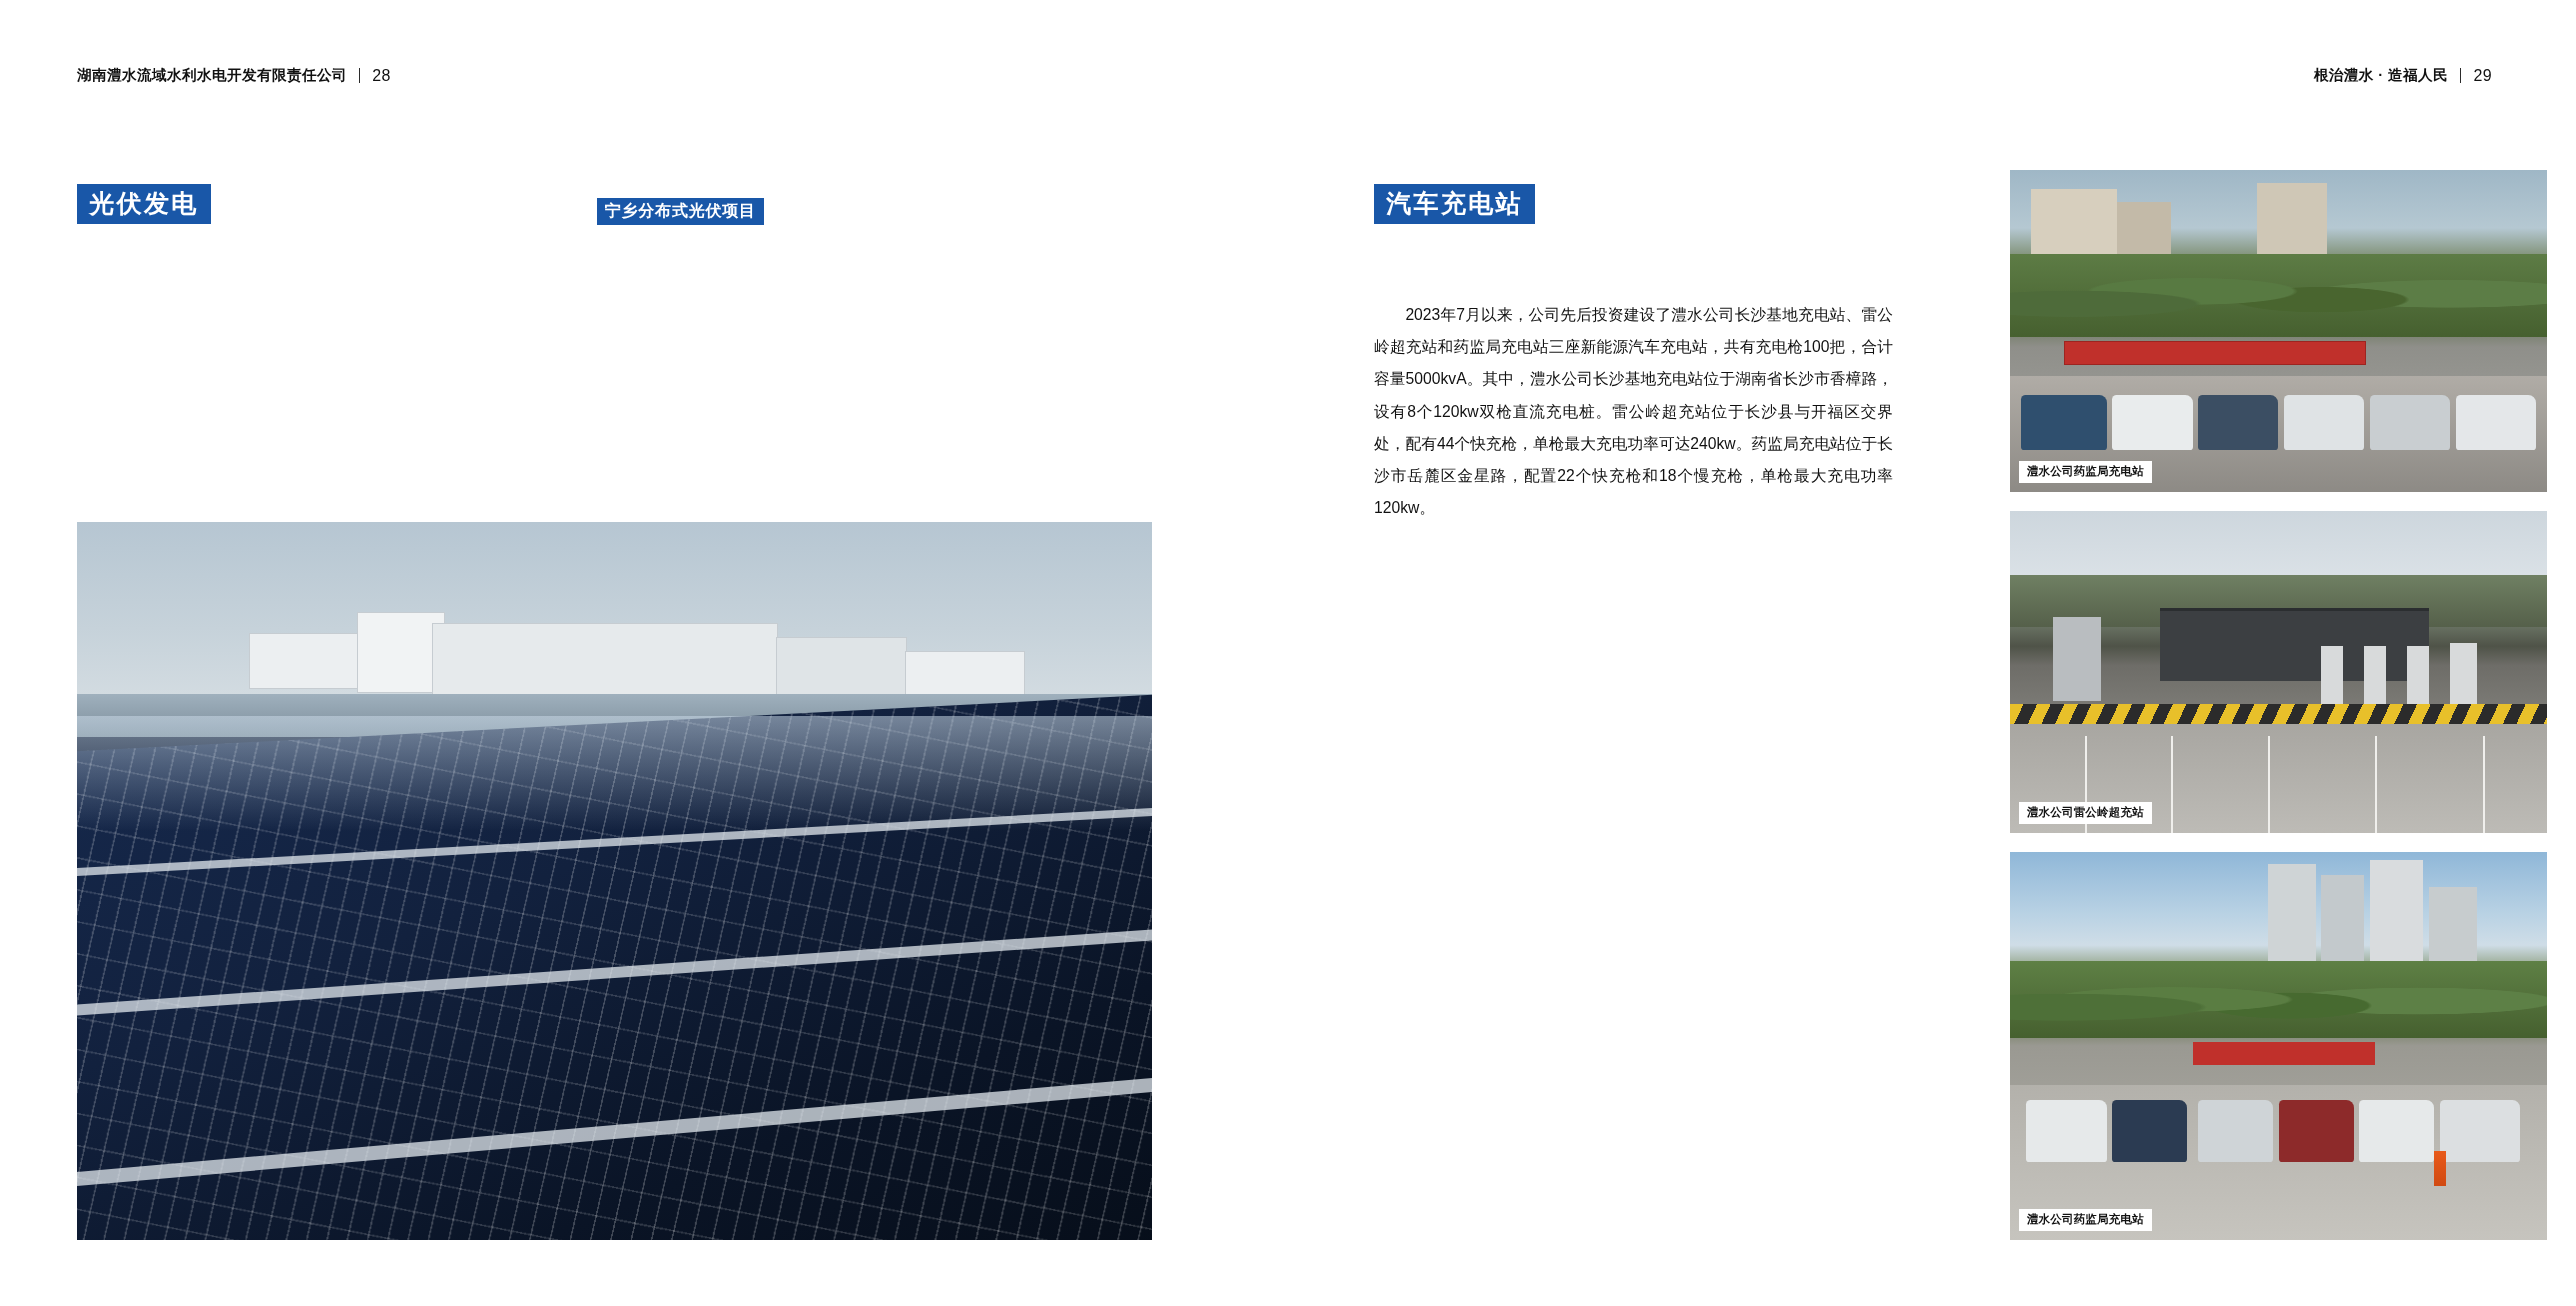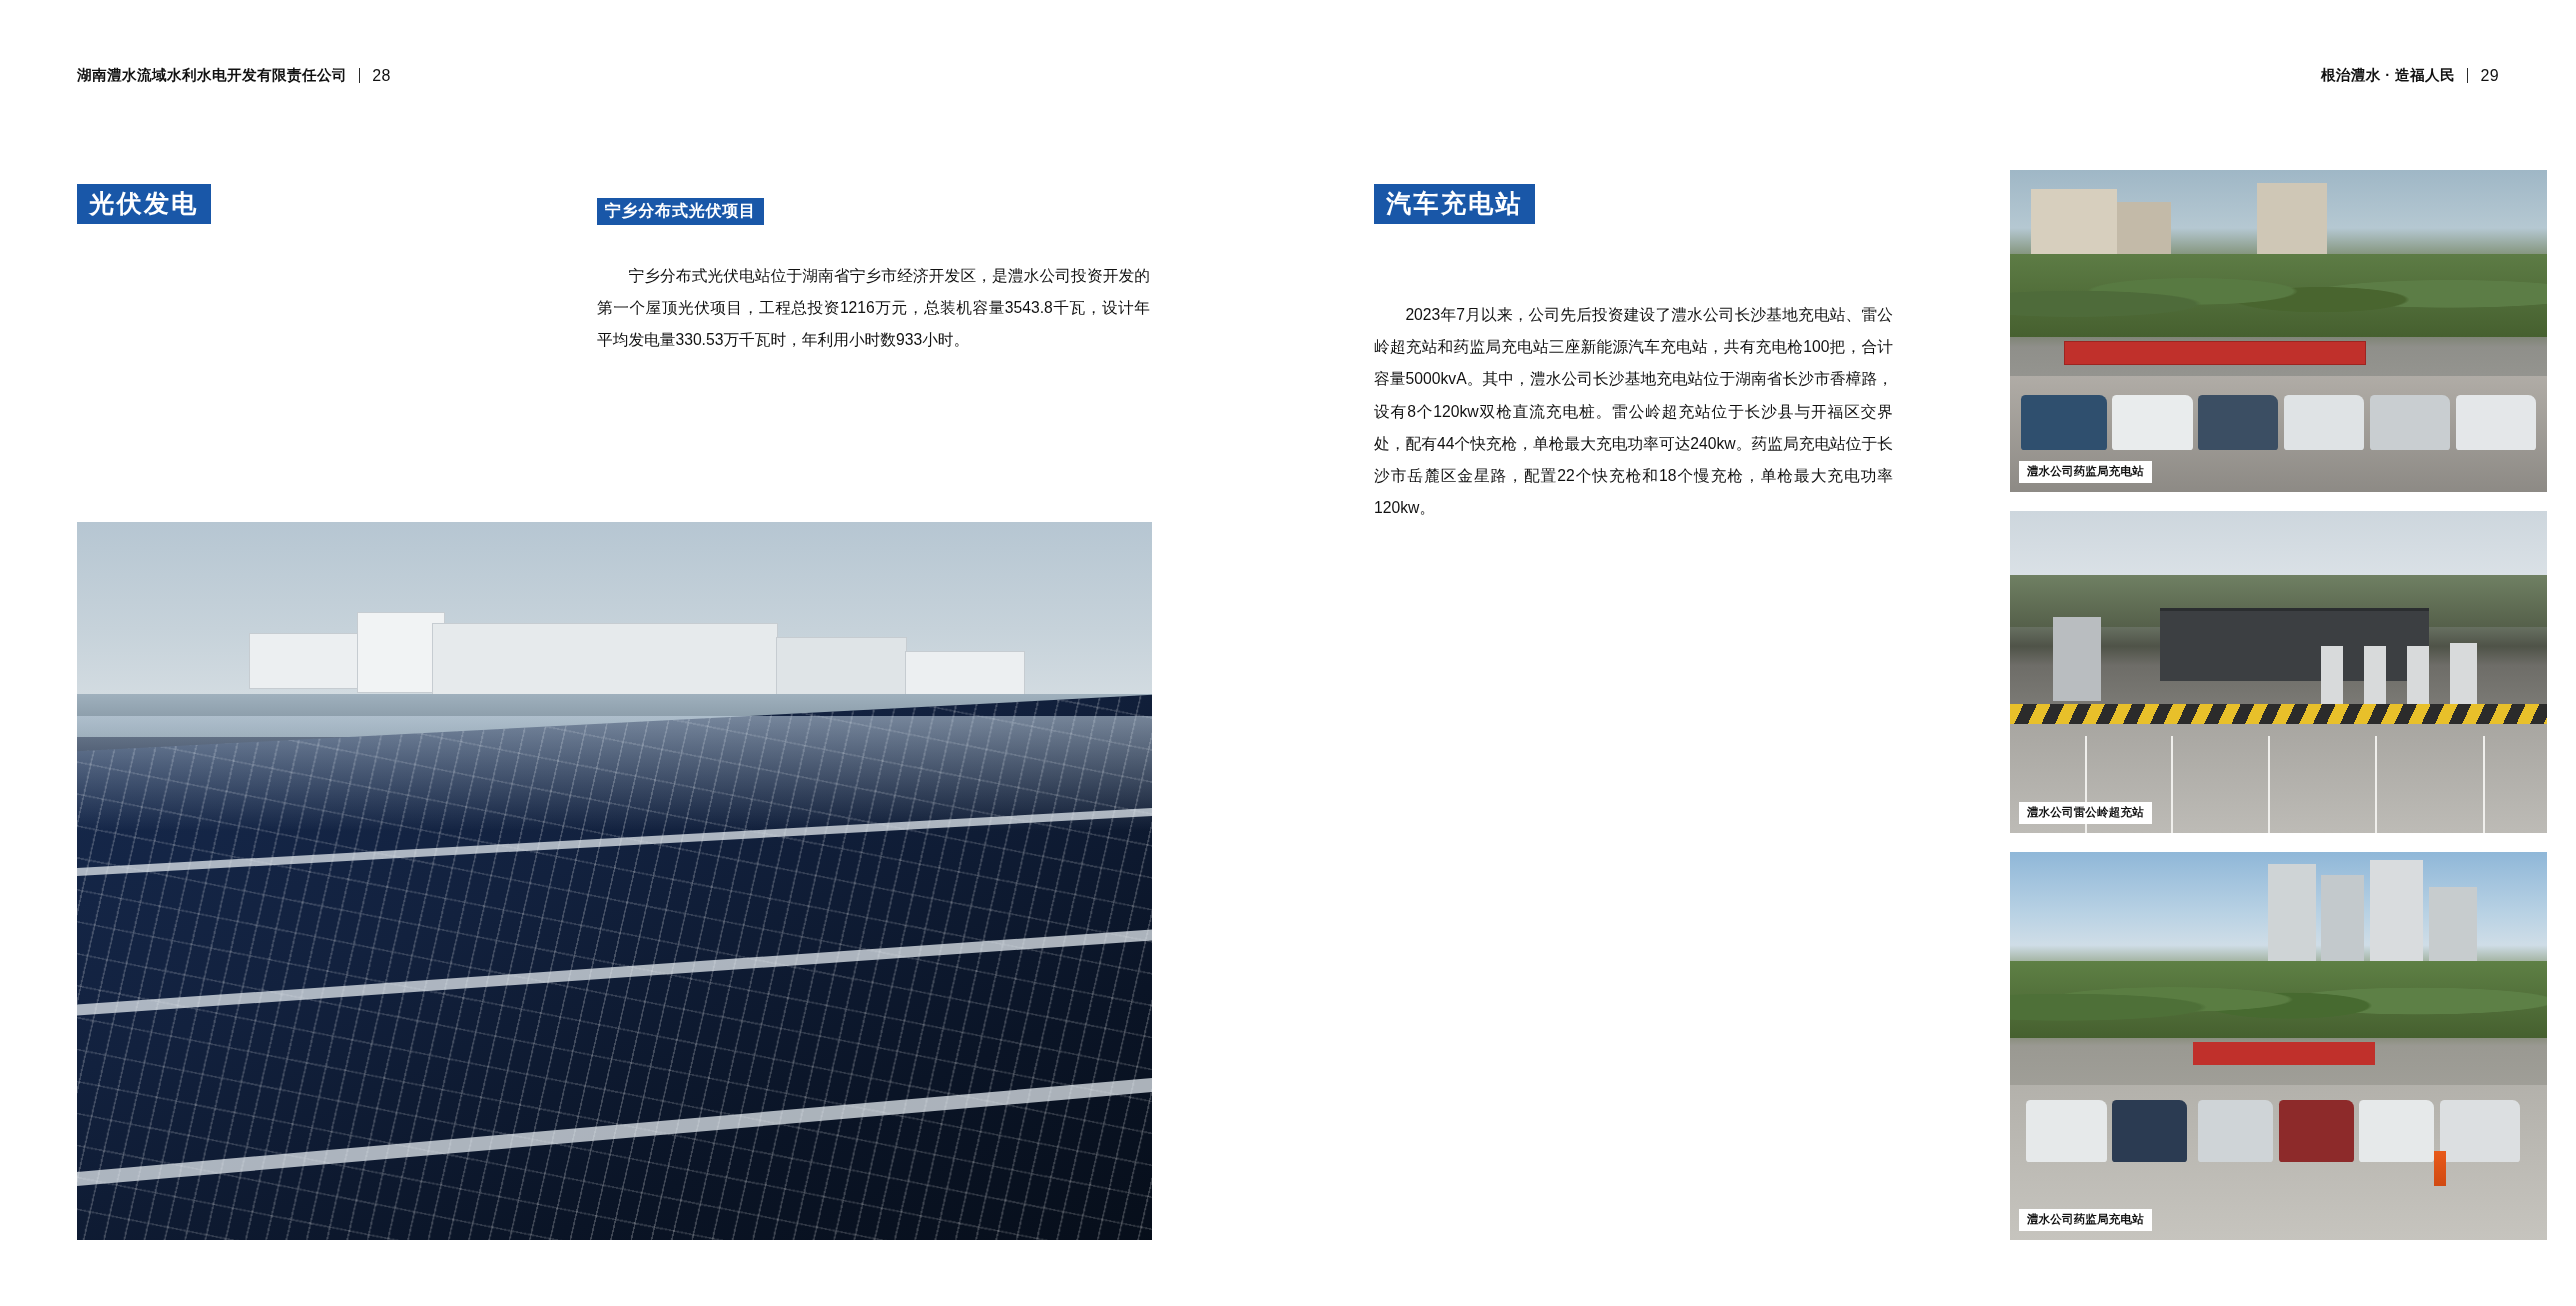--- a/index.html
+++ b/index.html
@@ -34,21 +34,21 @@
     top: 66px;
     display: flex;
     align-items: center;
     font-size: 14.6px;
     font-weight: bold;
     letter-spacing: 0.4px;
     color: #111;
     white-space: nowrap;
   }
   .runhead.left { left: 77px; }
-  .runhead.right { right: 77px; }
+  .runhead.right { right: 84px; }
   .runhead .sep {
     display: inline-block;
     width: 0.8px;
     height: 14.6px;
     background: #2b2b2b;
     margin: 0 12.3px;
   }
   .runhead .pagenum {
     font-size: 16px;
     font-weight: normal;
@@ -257,23 +257,20 @@
     <div class="runhead left">
       <span>湖南澧水流域水利水电开发有限责任公司</span>
       <span class="sep"></span>
       <span class="pagenum">28</span>
     </div>
 
     <div class="section-tag" style="left:77px; top:184px;">光伏发电</div>
 
     <div class="subsection-tag" style="left:597px; top:198px;">宁乡分布式光伏项目</div>
 
-    <div class="bodytext" style="left:597px; top:260px; width:553px;">
-      <p>宁乡分布式光伏电站位于湖南省宁乡市经济开发区，是澧水公司投资开发的第一个屋顶光伏项目，工程总投资1216万元，总装机容量3543.8千瓦，设计年平均发电量330.53万千瓦时，年利用小时数933小时。</p>
-    </div>
 
     <div class="photo solar" style="left:77px; top:522px; width:1075px; height:718px;">
       <div class="sky"></div>
       <div class="bldg b1"></div>
       <div class="bldg b2"></div>
       <div class="bldg b3"></div>
       <div class="bldg b4"></div>
       <div class="bldg b5"></div>
       <div class="ground"></div>
       <div class="array"></div>

